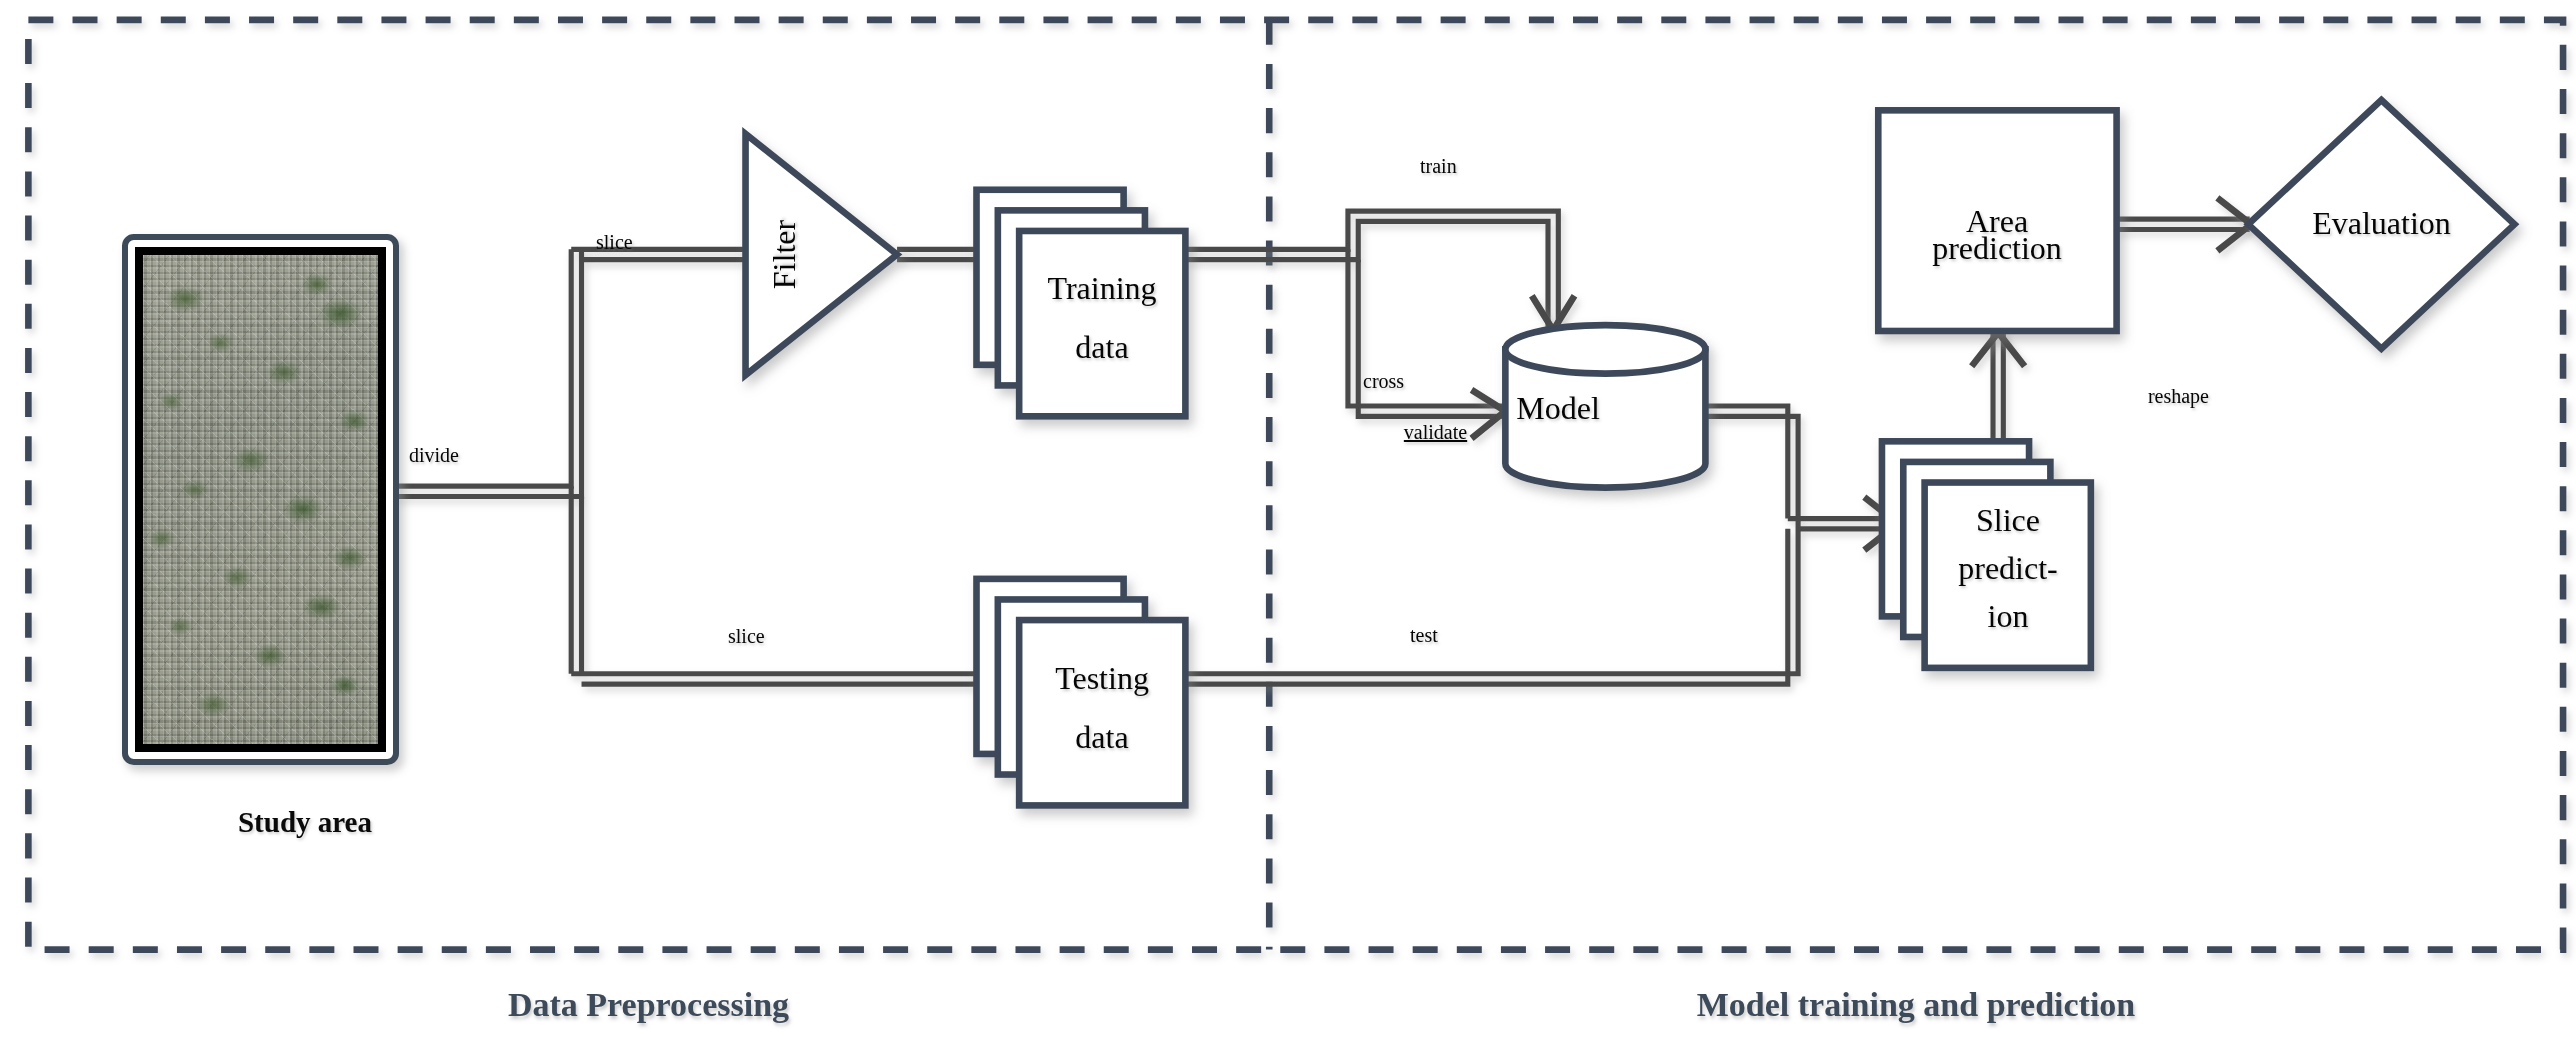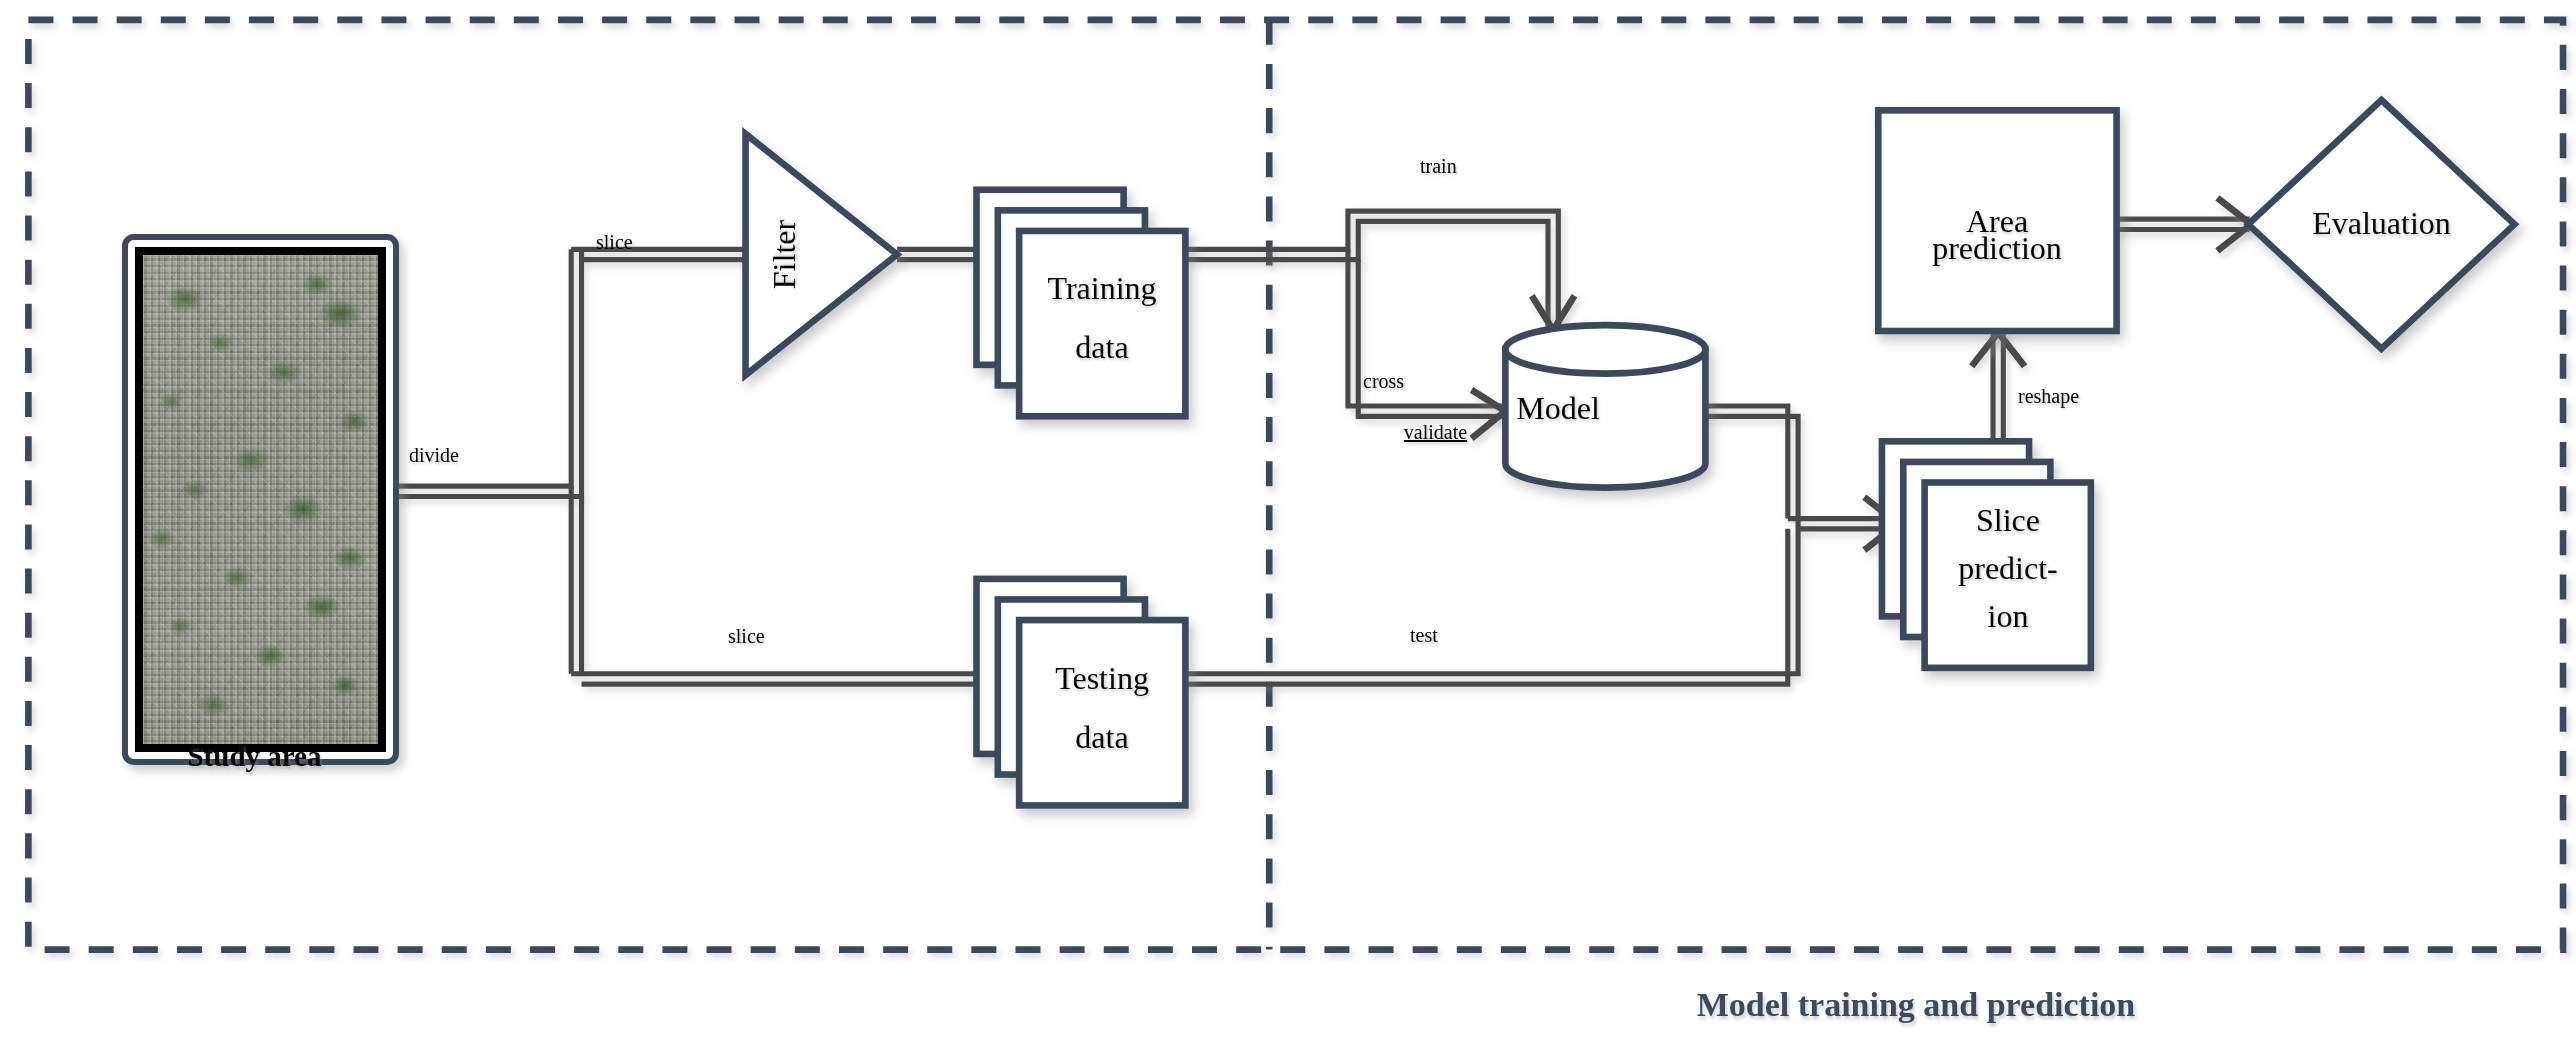--- a/index.html
+++ b/index.html
@@ -221,21 +221,21 @@
     <g filter="url(#softshadow)">
       <polygon points="3237,136 3418,305 3237,474 3056,305" fill="#ffffff" stroke="#3d4a5a" stroke-width="9"></polygon>
     </g>
   </svg>
 
   <div class="frame-outer" style="left:122px; top:234px; width:265px; height:519px;">
     <div class="frame-inner" style="left:7.4px; top:7.4px; right:7.4px; bottom:7.4px;">
       <div class="sat" style="left:7.4px; top:7.4px; right:7.4px; bottom:7.4px;"></div>
     </div>
   </div>
-  <div class="studycap" style="left:137px; top:740px; width:235px; text-align:center;font-family:Liberation Serif, serif;">Study area</div>
+  <div class="studycap" style="left:137px; top:806px; width:235px; text-align:right;font-family:Liberation Serif, serif;">Study area</div>
 
   <div class="lbl node rot90" style="left:725px; top:237px; width:118px; height:35px; line-height:35px;">Filter</div>
 
   <div class="lbl node" style="left:1019px; top:272px; width:166px;">Training</div>
   <div class="lbl node" style="left:1019px; top:331px; width:166px;">data</div>
 
   <div class="lbl node" style="left:1019px; top:662px; width:166px;">Testing</div>
   <div class="lbl node" style="left:1019px; top:721px; width:166px;">data</div>
 
   <div class="lbl node" style="left:1458px; top:392px; width:200px;">Model</div>
@@ -255,18 +255,19 @@
 
   <div class="lbl edge" style="left:728px; top:618px; width:132px; text-align:left;">slice</div>
 
   <div class="lbl edge" style="left:1420px; top:148px; width:132px; text-align:left;">train</div>
 
   <div class="lbl edge" style="left:1363px; top:363px; width:147px; text-align:left;">cross</div>
   <div class="lbl edge" style="left:1351px; top:414px; width:169px; text-align:center;text-decoration:underline;">validate</div>
 
   <div class="lbl edge" style="left:1410px; top:617px; width:132px; text-align:left;">test</div>
 
-  <div class="lbl edge" style="left:2018px; top:378px; width:191px; text-align:left;">reshape</div>
-
+  <div class="lbl edge" style="left:2018px; top:378px; width:191px; text-align:right;">reshape</div>
+
+  <div class="section-cap" style="left:28px; top:986px; width:1241px; text-align:center;">Data Preprocessing</div>
   <div class="section-cap" style="left:1269px; top:986px; width:1294px; text-align:center;">Model training and prediction</div>
 
 </div>
 
 
 </body></html>

